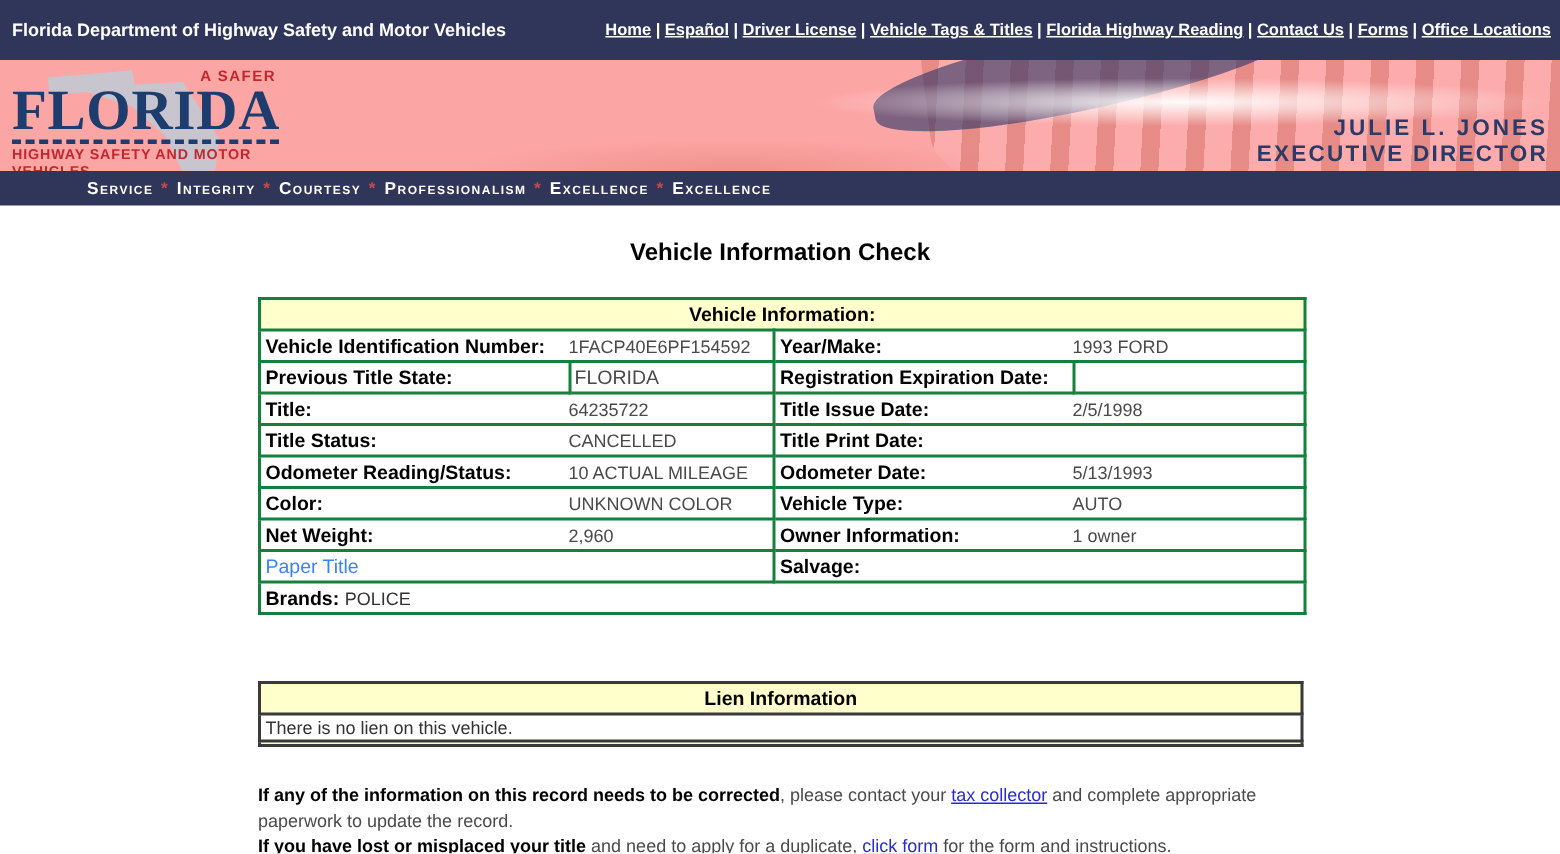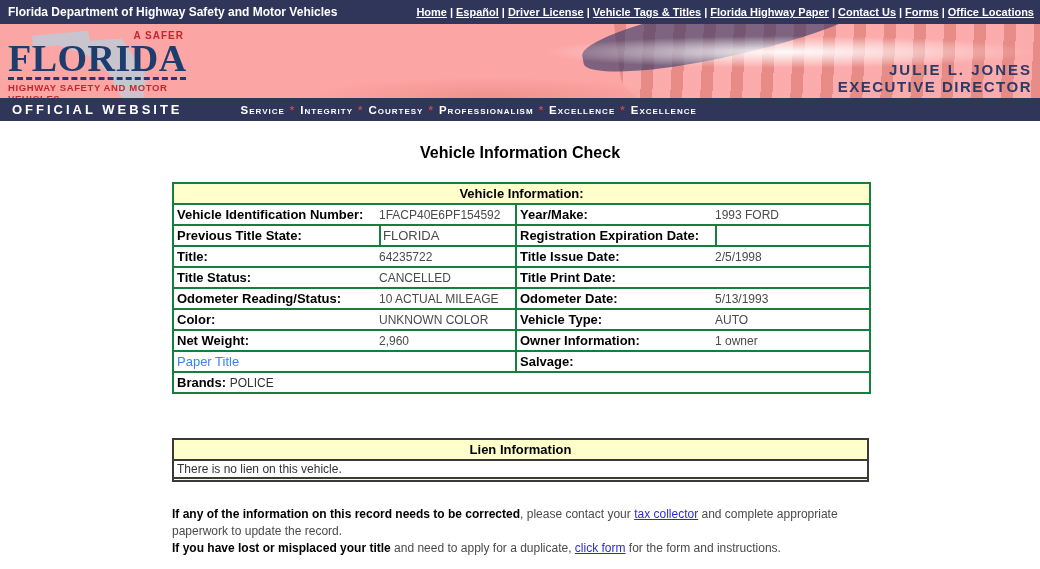--- a/index.html
+++ b/index.html
@@ -1,20 +1,20 @@
 <!DOCTYPE html>
 <html><head>
 <meta charset="utf-8">
 <style>
   * { margin:0; padding:0; box-sizing:border-box; }
   body { background:#fff; font-family:"Liberation Sans", sans-serif; }
   .page { width:1040px; height:569px; background:#fff; overflow:hidden; }
 
   
-  .topbar { height:24px; background:#30355a; display:flex; align-items:center;
+  .topbar { height:40px; background:#30355a; display:flex; align-items:center;
             justify-content:space-between; padding:0 6px 0 8px; }
   .topbar-title { color:#fff; font-size:12px; font-weight:bold; white-space:nowrap; }
   .topbar-links { color:#fff; font-size:11px; font-weight:bold; white-space:nowrap; }
   .topbar-links a { color:#fff; text-decoration:underline; cursor:pointer; }
   .topbar-links .sep { padding:0 3px; text-decoration:none; }
 
   
   .banner { position:relative; height:74px; background:#fca5a5; overflow:hidden; }
   .flag-stripes { position:absolute; right:-60px; top:-30px; width:480px; height:130px;
      background:repeating-linear-gradient(100deg, rgba(178,72,58,0.50) 0 12px, rgba(252,248,246,0.15) 12px 30px);
@@ -75,21 +75,21 @@
   .notes b { color:#000; }
   .notes a { color:#2b2bcc; text-decoration:underline; cursor:pointer; }
 </style>
 </head>
 <body>
 
 <div class="page">
 
   <div class="topbar">
     <span class="topbar-title">Florida Department of Highway Safety and Motor Vehicles</span>
-    <span class="topbar-links"><a>Home</a><span class="sep">|</span><a>Español</a><span class="sep">|</span><a>Driver License</a><span class="sep">|</span><a>Vehicle Tags &amp; Titles</a><span class="sep">|</span><a>Florida Highway Paper</a><span class="sep">|</span><a>Contact Us</a><span class="sep">|</span><a>Forms</a><span class="sep">|</span><a>Office Locations</a></span>
+    <span class="topbar-links"><a>Home</a><span class="sep">|</span><a>Español</a><span class="sep">|</span><a>Driver License</a><span class="sep">|</span><a>Vehicle Tags &amp; Titles</a><span class="sep">|</span><a>Florida Highway Reading</a><span class="sep">|</span><a>Contact Us</a><span class="sep">|</span><a>Forms</a><span class="sep">|</span><a>Office Locations</a></span>
   </div>
 
   <div class="banner">
     <div class="flag-stripes"></div>
     <div class="flag-navy"></div>
     <div class="wave-mid"></div>
     <div class="wave-white"></div>
 
     <div class="logo">
       <svg class="fl-map" viewBox="0 0 120 95" preserveAspectRatio="none">
@@ -103,21 +103,20 @@
       </div>
     </div>
 
     <div class="director">
       <div class="director-name">JULIE L. JONES</div>
       <div class="director-title">EXECUTIVE DIRECTOR</div>
     </div>
   </div>
 
   <div class="mottobar">
-    <span class="official">OFFICIAL WEBSITE</span>
     <span class="motto"><span>Service</span><span class="star">*</span><span>Integrity</span><span class="star">*</span><span>Courtesy</span><span class="star">*</span><span>Professionalism</span><span class="star">*</span><span>Excellence</span><span class="star">*</span><span>Excellence</span></span>
   </div>
 
   <h1 class="page-title">Vehicle Information Check</h1>
 
   <div class="content">
 
     <table class="infotable">
       <colgroup>
           <col style="width:207px">

